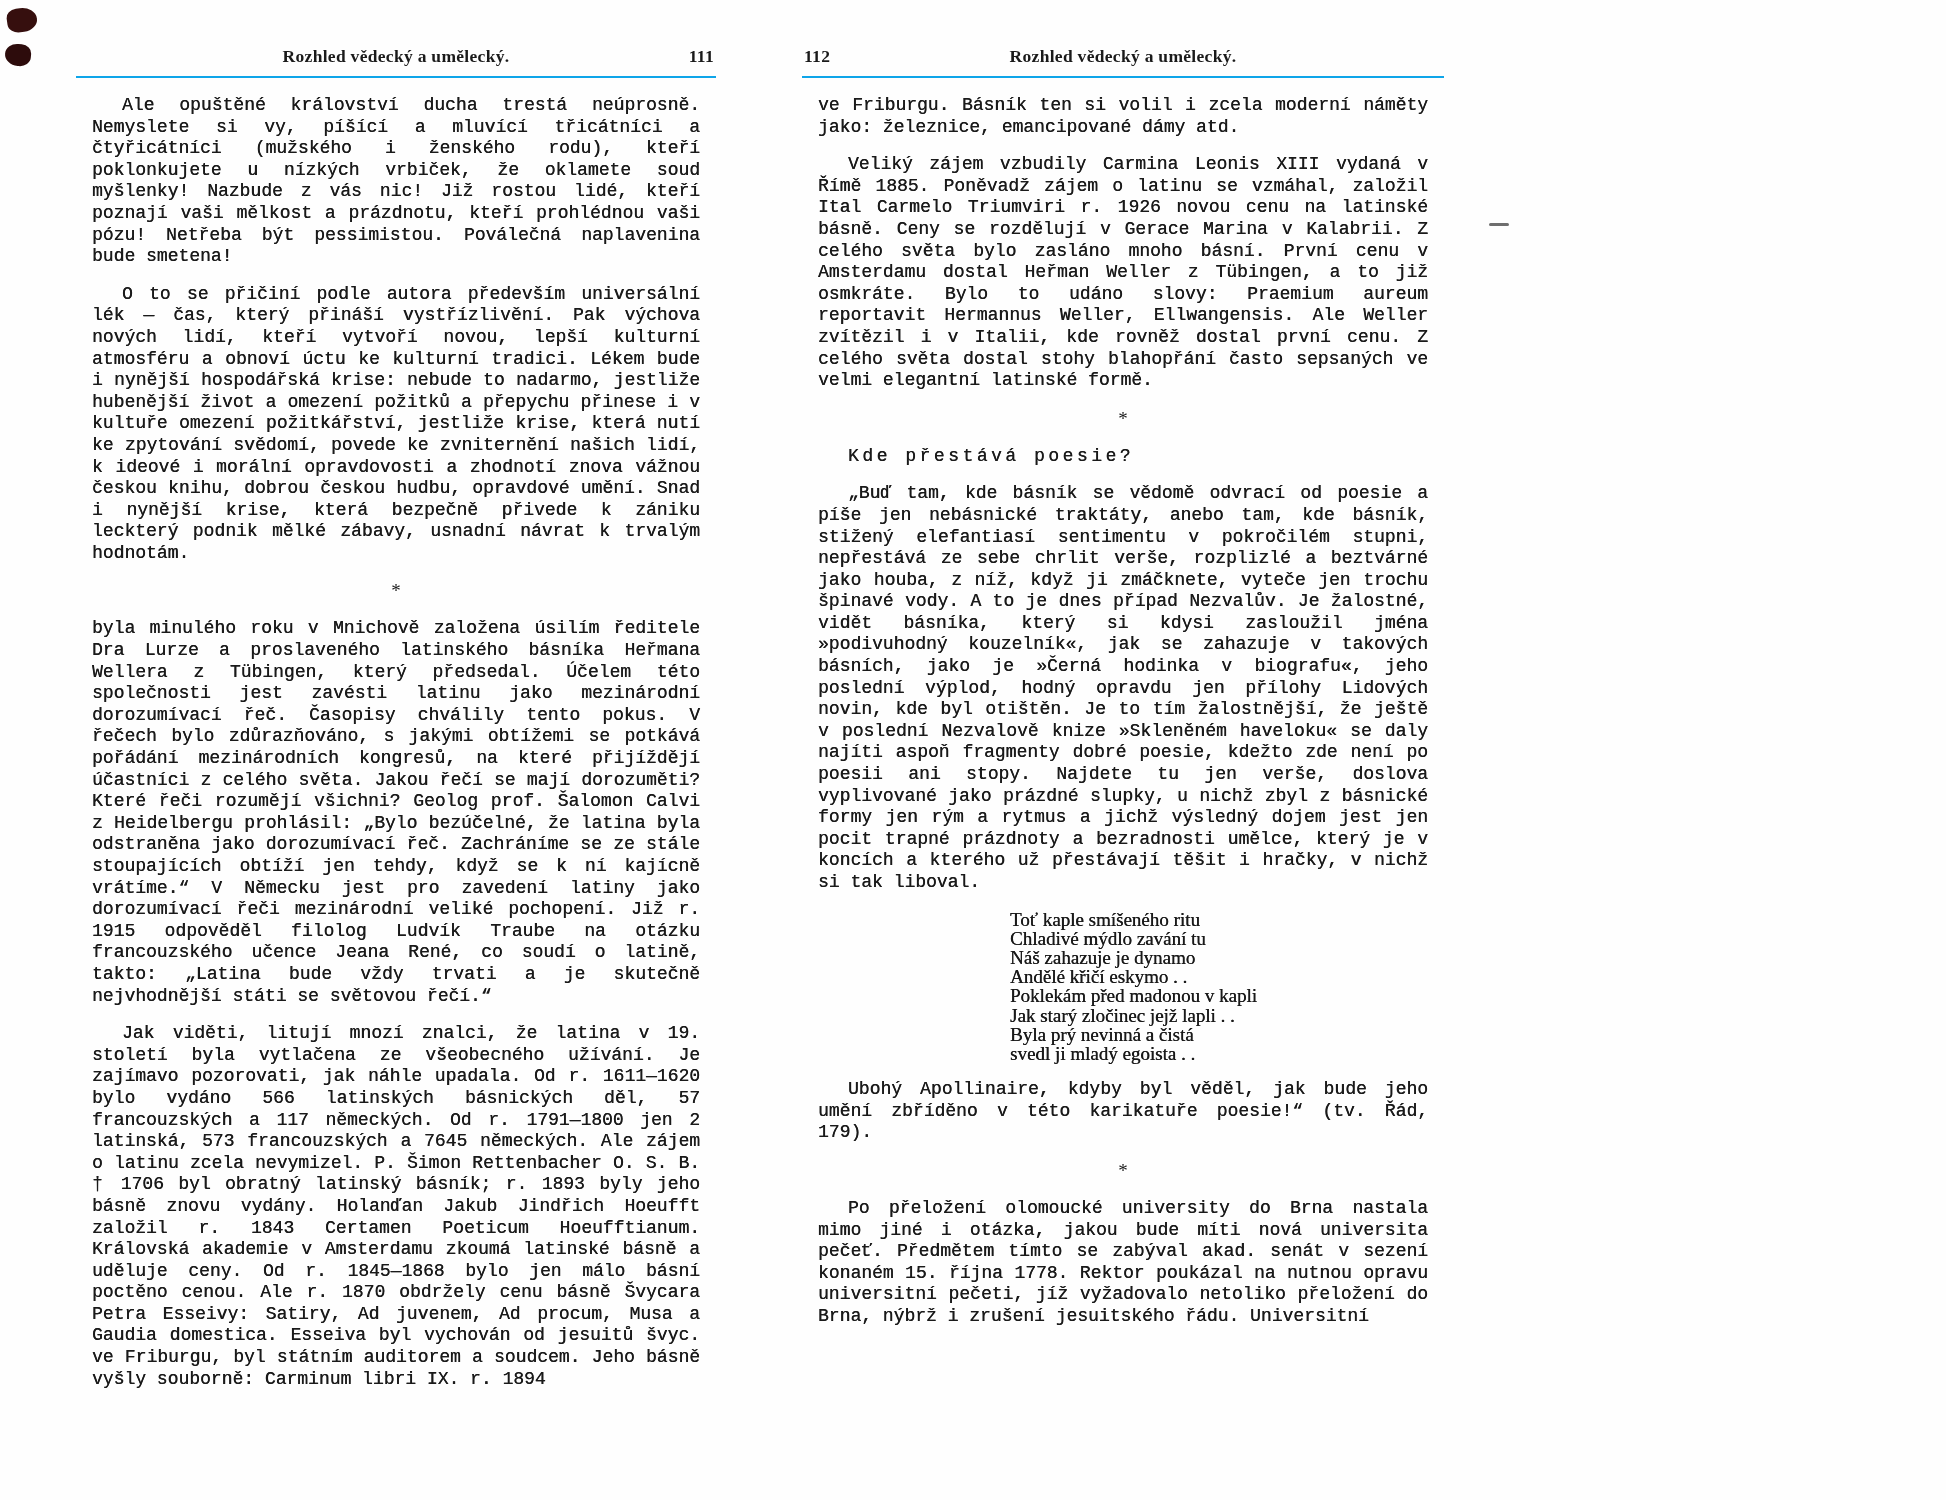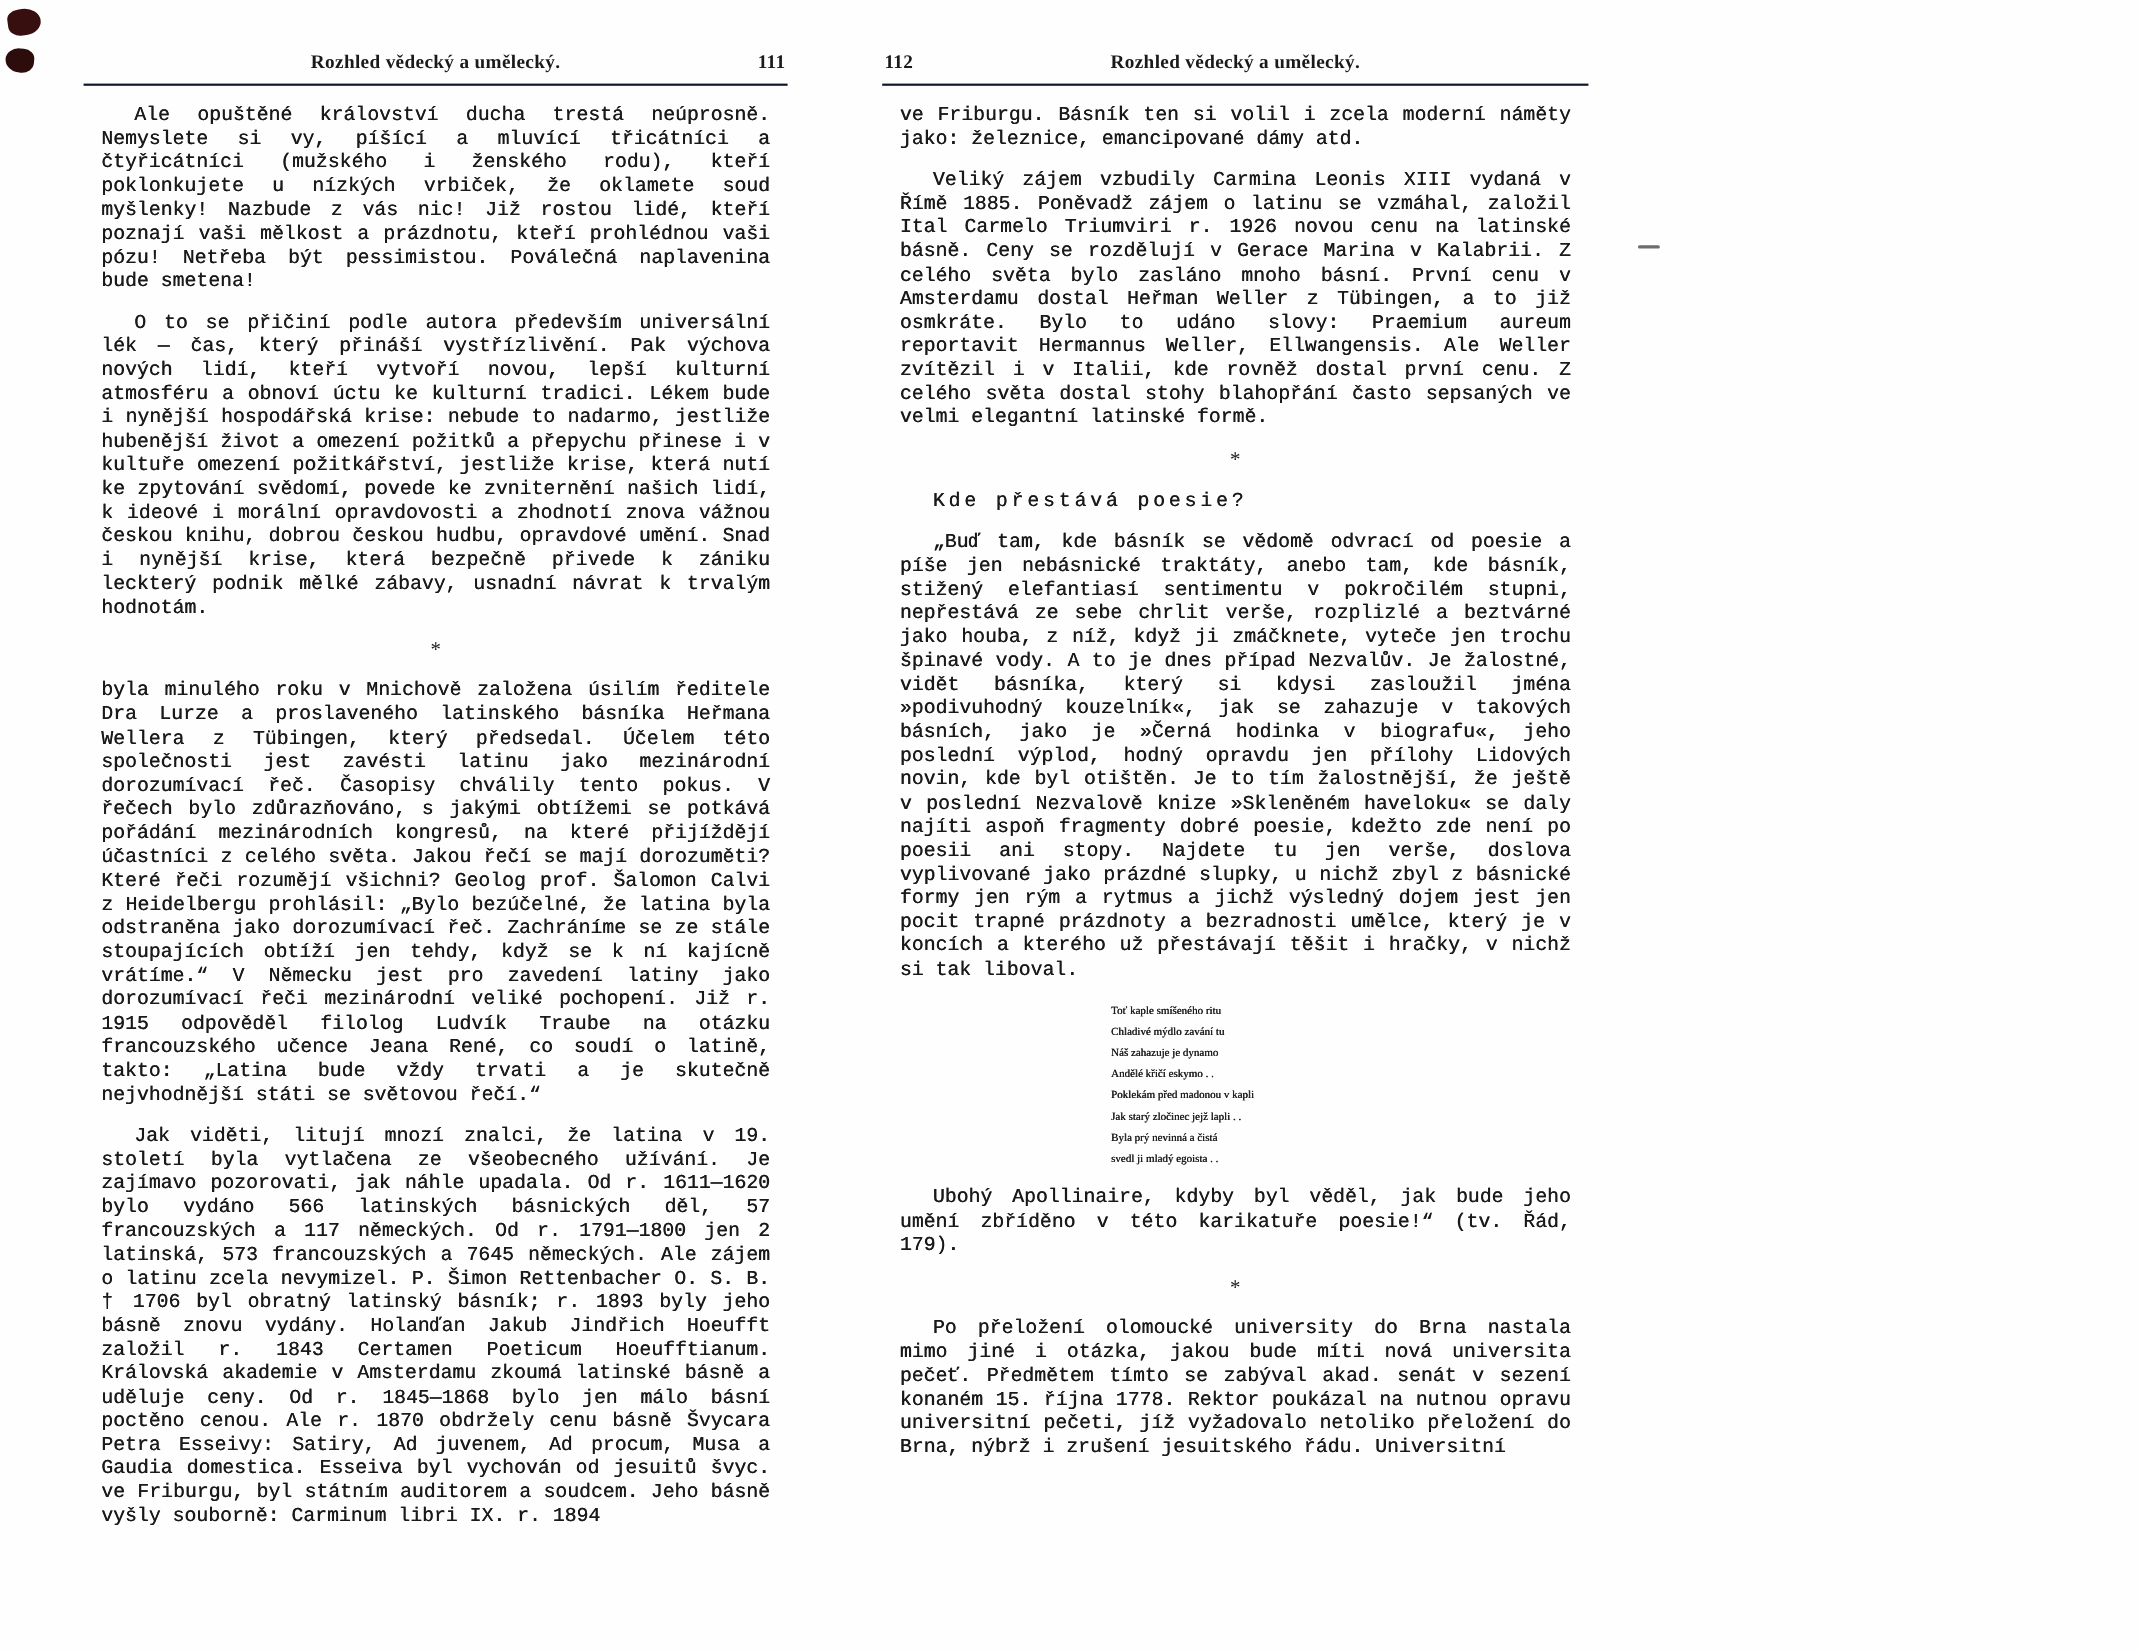--- a/index.html
+++ b/index.html
@@ -16,21 +16,21 @@
   .page-left  { left: 76px;  width: 640px; }
   .page-right { left: 802px; width: 642px; }
 
   .page-header {
     position: relative;
     text-align: center;
     font-weight: bold;
     font-size: 17.5px;
     letter-spacing: .3px;
     padding-bottom: 9px;
-    border-bottom: 2px solid #0f172a;
+    border-bottom: 2px solid #0ea5e9;
   }
   .page-number { position: absolute; top: 0; font-weight: bold; }
   .pn-right { right: 2px; text-align: right; }
   .pn-left  { left: 2px; }
 
   .body-text {
     margin-top: 17px;
     font-size: 18px;
     line-height: 21.6px;
     text-align: justify;
@@ -44,21 +44,21 @@
     font-size: 19px;
     line-height: 22px;
     margin: 3px 0 2px 0;
     text-shadow: none;
   }
   .section-heading { text-indent: 30px; }
   .spaced { letter-spacing: 3.5px; }
 
   .verse {
     margin: 3px 0 3px 208px;
-    font-size: 10px;
+    font-size: 19px;
     line-height: 19.2px;
     text-align: left;
   }
   .verse-line { white-space: nowrap; }
 
   
   .artifact { position: absolute; }
   .artifact-1 {
     left: 7px; top: 8px; width: 30px; height: 24px;
     background: #360f0e; border-radius: 40% 60% 55% 45%;

